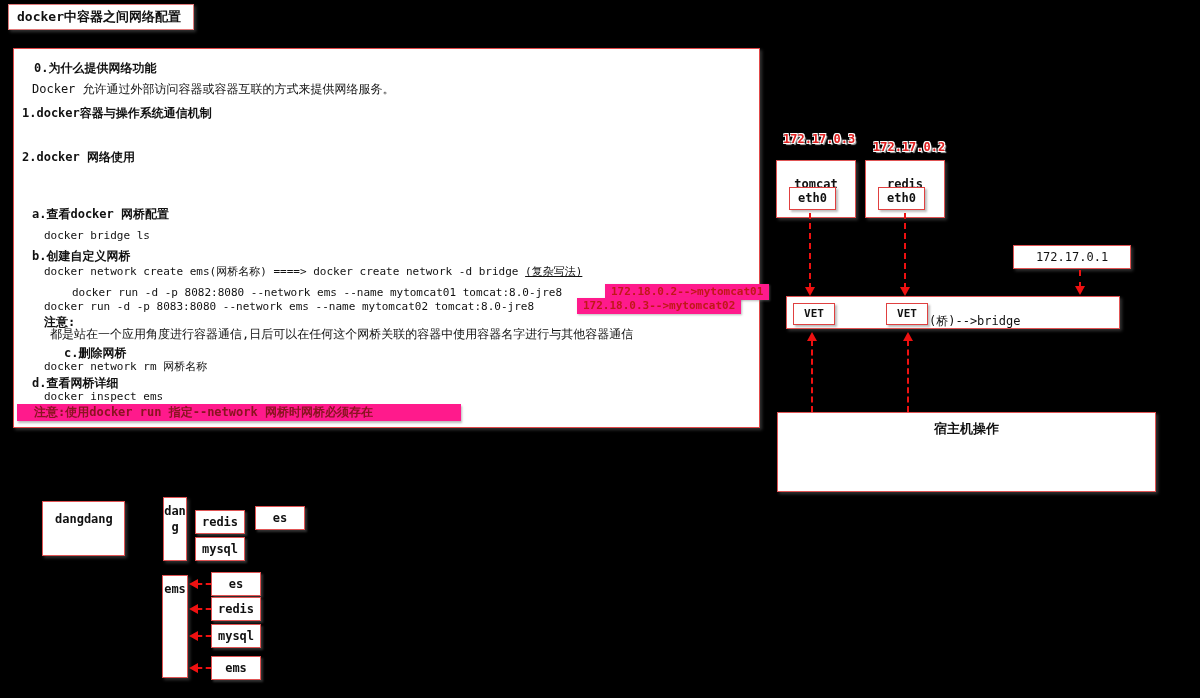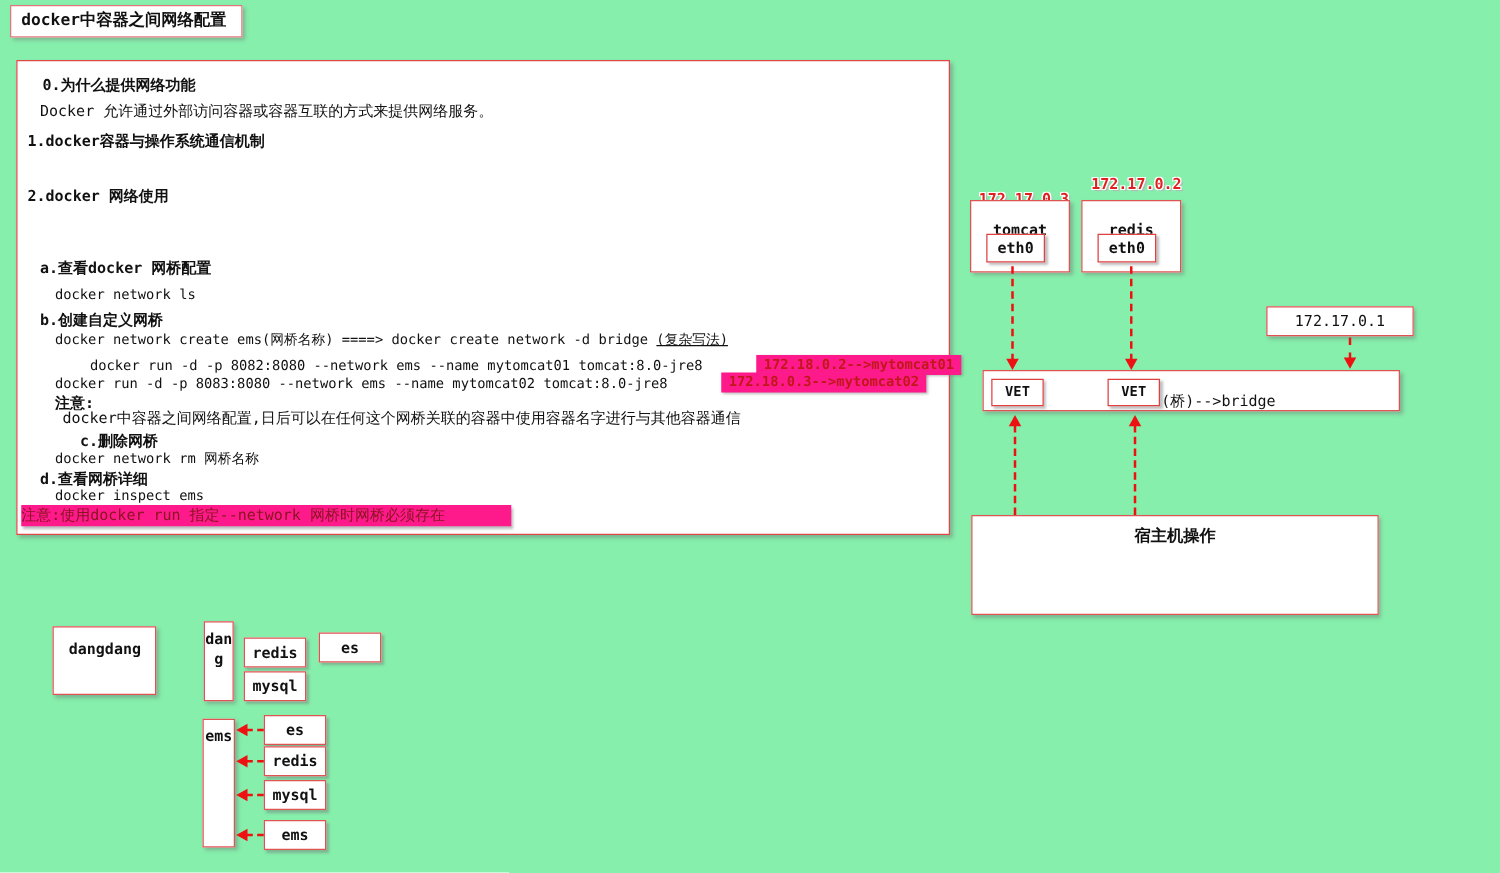--- a/index.html
+++ b/index.html
@@ -1,19 +1,19 @@
 <!DOCTYPE html>
 <html><head>
 <meta charset="utf-8">
 <style>
   * { margin:0; padding:0; box-sizing:border-box; }
   html,body { background:#ffffff; }
   #canvas {
     position:relative; width:1200px; height:698px; overflow:hidden;
-    background:#86efac;
+    background:#000000;
     font-family:"DejaVu Sans Mono","Liberation Mono",monospace;
     color:#111;
   }
   .rbox {
     position:absolute; background:#fff;
     border:1px solid #e05353;
     box-shadow:2px 2px 3px rgba(110,110,110,.45);
   }
   
   .title-box {
@@ -28,23 +28,23 @@
   .nline.h { font-weight:bold; }
   .nline.cmd { font-size:11px; }
   .hl {
     background:#ff1a8c; color:#c01818; font-weight:bold;
     padding:1px 6px; font-size:11px;
     box-shadow:1px 1px 2px rgba(120,120,120,.5);
   }
   .hl-abs { position:absolute; left:533px; top:-2px; }
   .uline { text-decoration:underline; }
   .warning-bar {
-    position:absolute; left:3px; top:355px; width:392px; height:17px;
-    background:#ff1a8c; color:#8a1420; font-weight:normal;
-    font-size:12px; line-height:16px; padding-left:0; white-space:nowrap;
+    position:absolute; left:3px; top:355px; width:444px; height:17px;
+    background:#ff1a8c; color:#8a1420; font-weight:bold;
+    font-size:12px; line-height:16px; padding-left:17px; white-space:nowrap;
     box-shadow:1px 2px 2px rgba(120,120,120,.5);
   }
   
   .sticker {
     position:absolute; font-size:12px; font-weight:bold; color:#e02020;
     text-shadow:-1px -1px 0 #fff,1px -1px 0 #fff,-1px 1px 0 #fff,1px 1px 0 #fff,2px 2px 1px #b5b5b5;
     white-space:nowrap;
   }
   .container-box { width:80px; height:58px; font-size:12px; font-weight:bold; }
   .container-box .cname { display:block; text-align:center; margin-top:16px; }
@@ -57,21 +57,21 @@
   .bridge-box { left:786px; top:296px; width:334px; height:33px; }
   .vetbox {
     position:absolute; top:6px; width:42px; height:22px;
     background:#fff; border:1px solid #e04040;
     box-shadow:2px 2px 2px rgba(110,110,110,.45);
     font-size:11px; font-weight:bold; text-align:center; line-height:20px;
   }
   .bridge-label { position:absolute; left:142px; top:16px; font-size:12px; white-space:nowrap; }
   .gw-box { left:1013px; top:245px; width:118px; height:24px;
     font-size:12px; text-align:center; line-height:22px; }
-  .host-box { left:777px; top:412px; width:326px; height:80px; }
+  .host-box { left:777px; top:412px; width:379px; height:80px; }
   .host-box .hlabel { display:block; text-align:center; margin-top:7px; font-size:13px; font-weight:bold; }
   
   .varrow { position:absolute; width:0; border-left:2px dashed #ee1111; }
   .ahead-down { position:absolute; width:0; height:0;
     border-left:5px solid transparent; border-right:5px solid transparent; border-top:9px solid #ee1111; }
   .ahead-up { position:absolute; width:0; height:0;
     border-left:5px solid transparent; border-right:5px solid transparent; border-bottom:9px solid #ee1111; }
   .harrow { position:absolute; height:0; border-top:2px dashed #ee1111; }
   .ahead-left { position:absolute; width:0; height:0;
     border-top:5px solid transparent; border-bottom:5px solid transparent; border-right:9px solid #ee1111; }
@@ -100,35 +100,35 @@
   <div class="rbox title-box">
     <span>docker中容器之间网络配置</span>
   </div>
 
   <div class="rbox notes-box">
     <div class="nline h" style="left:20px;  top:12px;">0.为什么提供网络功能</div>
     <div class="nline" style="left:18px; top:33px;">Docker 允许通过外部访问容器或容器互联的方式来提供网络服务。</div>
     <div class="nline h" style="left:8px;  top:57px;">1.docker容器与操作系统通信机制</div>
     <div class="nline h" style="left:8px;  top:101px;">2.docker 网络使用</div>
     <div class="nline h" style="left:18px; top:158px;">a.查看docker 网桥配置</div>
-    <div class="nline cmd" style="left:30px; top:180px;">docker network ls</div>
+    <div class="nline cmd" style="left:30px; top:180px;">docker bridge ls</div>
     <div class="nline h" style="left:18px; top:200px;">b.创建自定义网桥</div>
     <div class="nline cmd" style="left:30px; top:216px;"><span>docker network create ems(网桥名称)   ====&gt; docker create network -d bridge </span><span class="uline">(复杂写法)</span></div>
     <div class="nline cmd" style="left:30px; top:237px;margin-left:28px;"><span>docker run -d -p 8082:8080 --network ems  --name mytomcat01 tomcat:8.0-jre8</span><span class="hl hl-abs">172.18.0.2--&gt;mytomcat01</span></div>
     <div class="nline cmd" style="left:30px; top:251px;"><span>docker run -d -p 8083:8080 --network ems  --name mytomcat02 tomcat:8.0-jre8</span><span class="hl hl-abs">172.18.0.3--&gt;mytomcat02</span></div>
     <div class="nline h" style="left:30px; top:266px;">注意:</div>
-    <div class="nline" style="left:36px; top:278px;">docker中容器之间网络配置,日后可以在任何这个网桥关联的容器中使用容器名字进行与其他容器通信</div>
+    <div class="nline" style="left:36px; top:278px;">都是站在一个应用角度进行容器通信,日后可以在任何这个网桥关联的容器中使用容器名字进行与其他容器通信</div>
     <div class="nline h" style="left:18px; top:297px;margin-left:32px;">c.删除网桥</div>
     <div class="nline cmd" style="left:30px; top:311px;">docker network rm 网桥名称</div>
     <div class="nline h" style="left:18px; top:327px;">d.查看网桥详细</div>
     <div class="nline cmd" style="left:30px; top:341px;">docker inspect ems</div>
     <div class="warning-bar">注意:使用docker run 指定--network 网桥时网桥必须存在</div>
   </div>
 
-  <div class="sticker" style="left:783px; top:152px;">172.17.0.3</div>
+  <div class="sticker" style="left:783px; top:132px;">172.17.0.3</div>
   <div class="sticker" style="left:873px; top:140px;">172.17.0.2</div>
 
   <div class="rbox container-box" style="left:776px; top:160px;">
     <span class="cname">tomcat</span>
     <div class="ethbox">eth0</div>
   </div>
   <div class="rbox container-box" style="left:865px; top:160px;">
     <span class="cname">redis</span>
     <div class="ethbox">eth0</div>
   </div>

